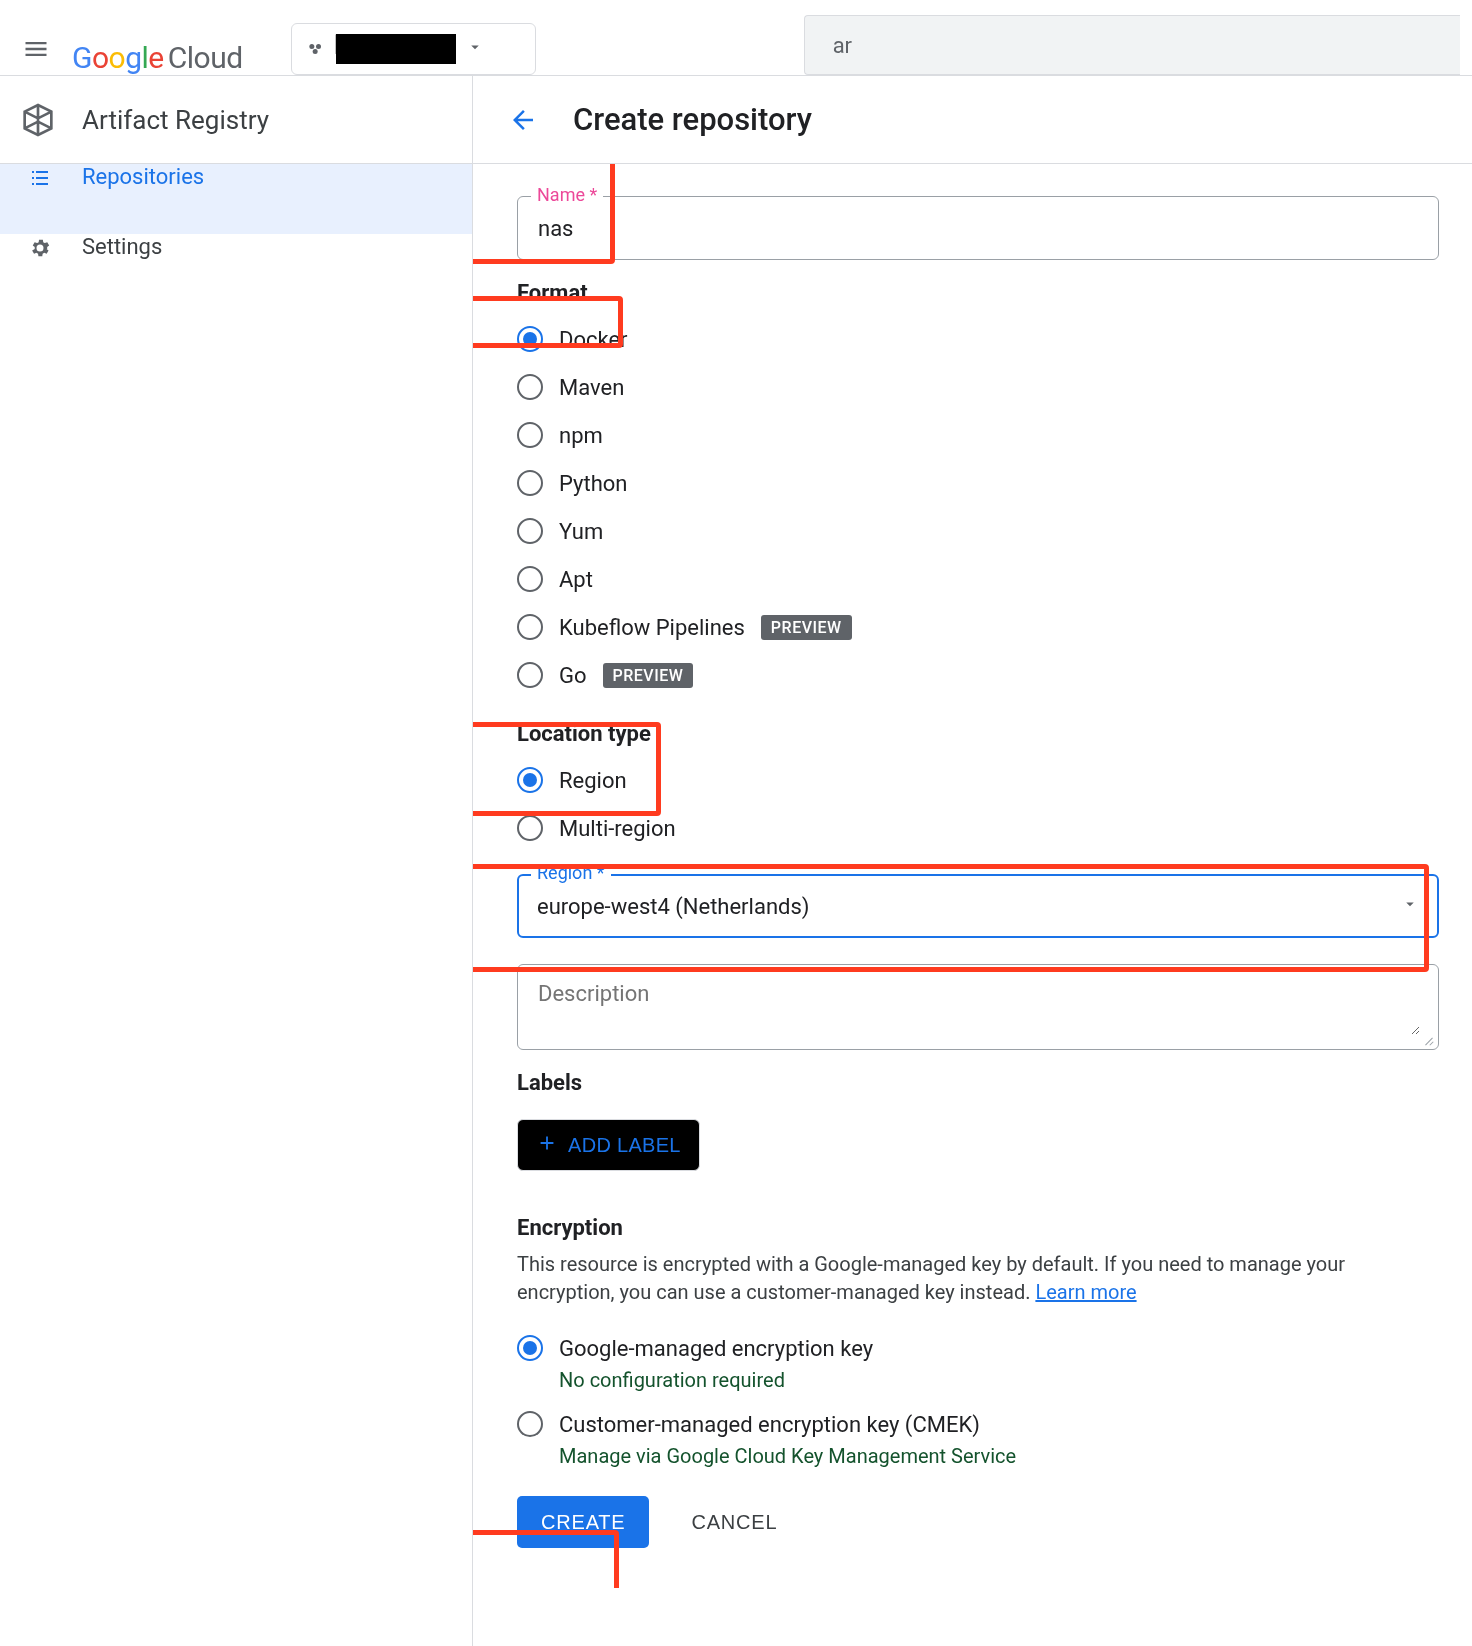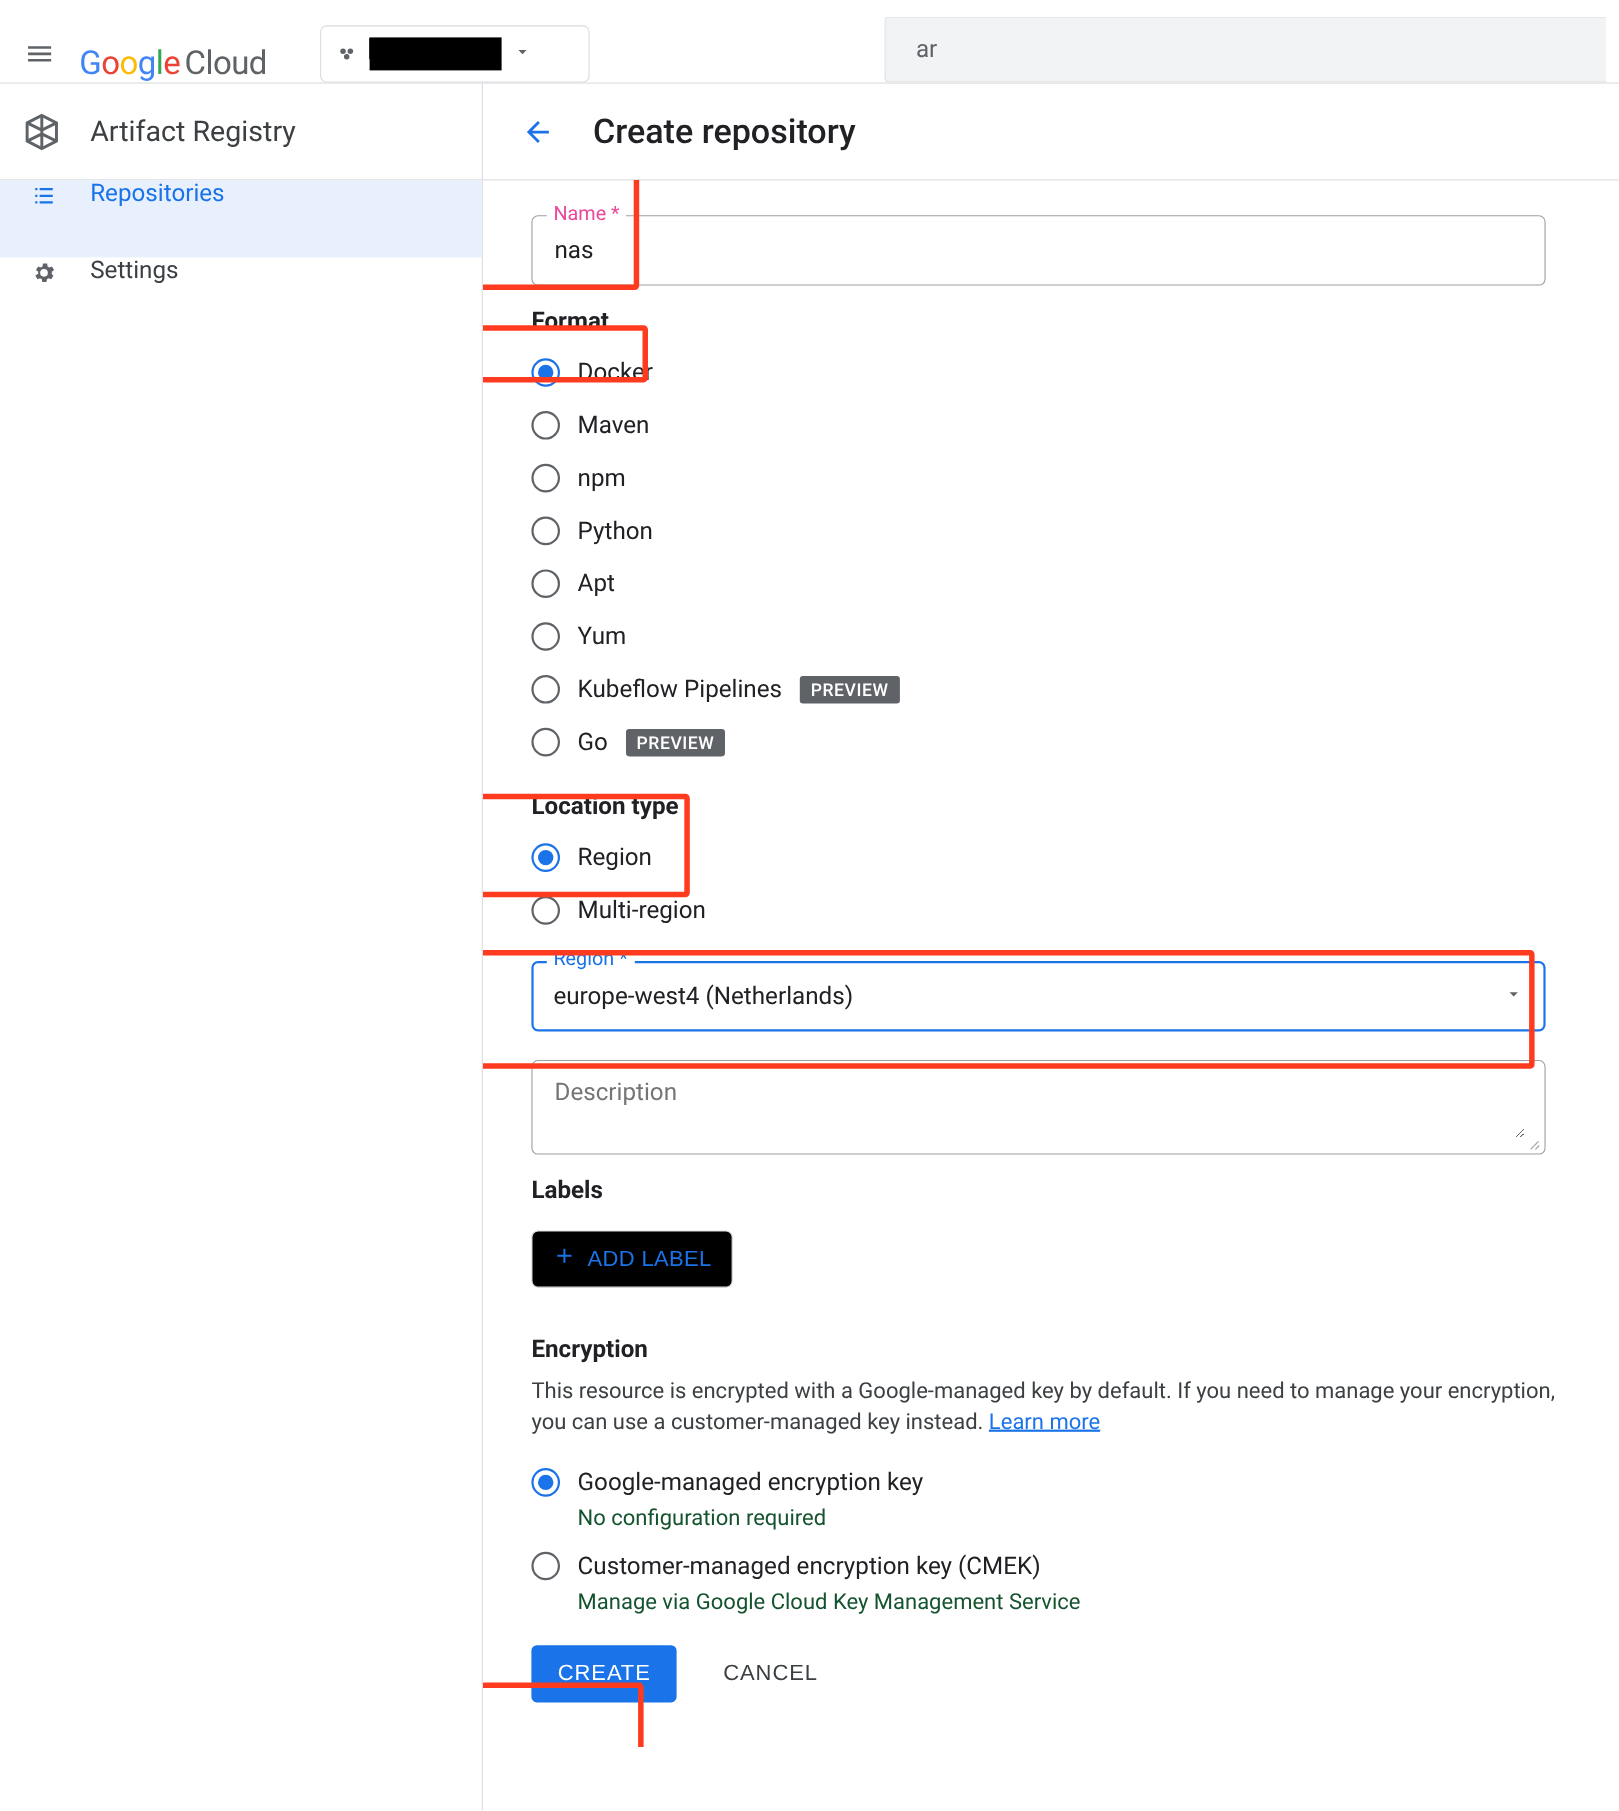--- a/index.html
+++ b/index.html
@@ -12,21 +12,21 @@
   .logo-wrap { display:flex; align-items:baseline; gap:4px; font-size:30px; letter-spacing:-0.5px; margin-left:4px; margin-right:40px; }
   .g-blue{color:#4285f4}.g-red{color:#ea4335}.g-yellow{color:#fbbc04}.g-green{color:#34a853}
   .cloud-word{color:#5f6368; font-weight:400;}
   .project-picker { height:52px; min-width:245px; border:1px solid #dadce0; border-radius:6px; display:flex; align-items:center; padding:0 14px; gap:10px; cursor:pointer; }
   .pp-icon{width:20px;height:20px;}
   .pp-name{background:#000;color:#000;flex:0 0 120px;height:30px;}
   .pp-caret{color:#5f6368;}
   .searchbar { margin-left:260px; flex:1; height:60px; background:#f1f3f4; border:1px solid #dadce0; border-radius:4px 0 0 4px; display:flex; align-items:center; padding:0 28px; color:#5f6368; font-size:22px; border-right:none;}
   
   .cols { display:flex; height:calc(1646px - 76px); }
-  .sidebar { width:439px; border-right:1px solid #dadce0; display:flex; flex-direction:column; }
+  .sidebar { width:473px; border-right:1px solid #dadce0; display:flex; flex-direction:column; }
   .sb-header { height:88px; display:flex; align-items:center; gap:20px; padding:0 14px; border-bottom:1px solid #dadce0;}
   .sb-header .prod-icon { width:48px; height:48px; color:#5f6368; display:flex; align-items:center; justify-content:center;}
   .sb-header .prod-name { font-size:26px; font-weight:400; color:#3c4043;}
   .sb-item { height:70px; display:flex; gap:28px; padding:0 26px; font-size:22px; color:#3c4043; cursor:pointer;}
   .sb-item.active { background:#e8f0fe; color:#1a73e8; }
   .sb-item .sb-icon { width:28px; height:28px; display:flex; align-items:center; justify-content:center; color:#5f6368;}
   .sb-item.active .sb-icon { color:#1a73e8; }
   
   .main { flex:1; display:flex; flex-direction:column; overflow:hidden;}
   .page-head { height:88px; display:flex; align-items:center; gap:34px; padding:0 34px; border-bottom:1px solid #dadce0;}
@@ -170,25 +170,25 @@
           <div class="radio-row">
             <span class="radio"></span>
             <span>npm</span>
           </div>
           <div class="radio-row">
             <span class="radio"></span>
             <span>Python</span>
           </div>
           <div class="radio-row">
             <span class="radio"></span>
+            <span>Yum</span>
+          </div>
+          <div class="radio-row">
+            <span class="radio"></span>
             <span>Apt</span>
-          </div>
-          <div class="radio-row">
-            <span class="radio"></span>
-            <span>Yum</span>
           </div>
           <div class="radio-row">
             <span class="radio"></span>
             <span>Kubeflow Pipelines</span>
             <span class="badge">PREVIEW</span>
           </div>
           <div class="radio-row">
             <span class="radio"></span>
             <span>Go</span>
             <span class="badge">PREVIEW</span>

